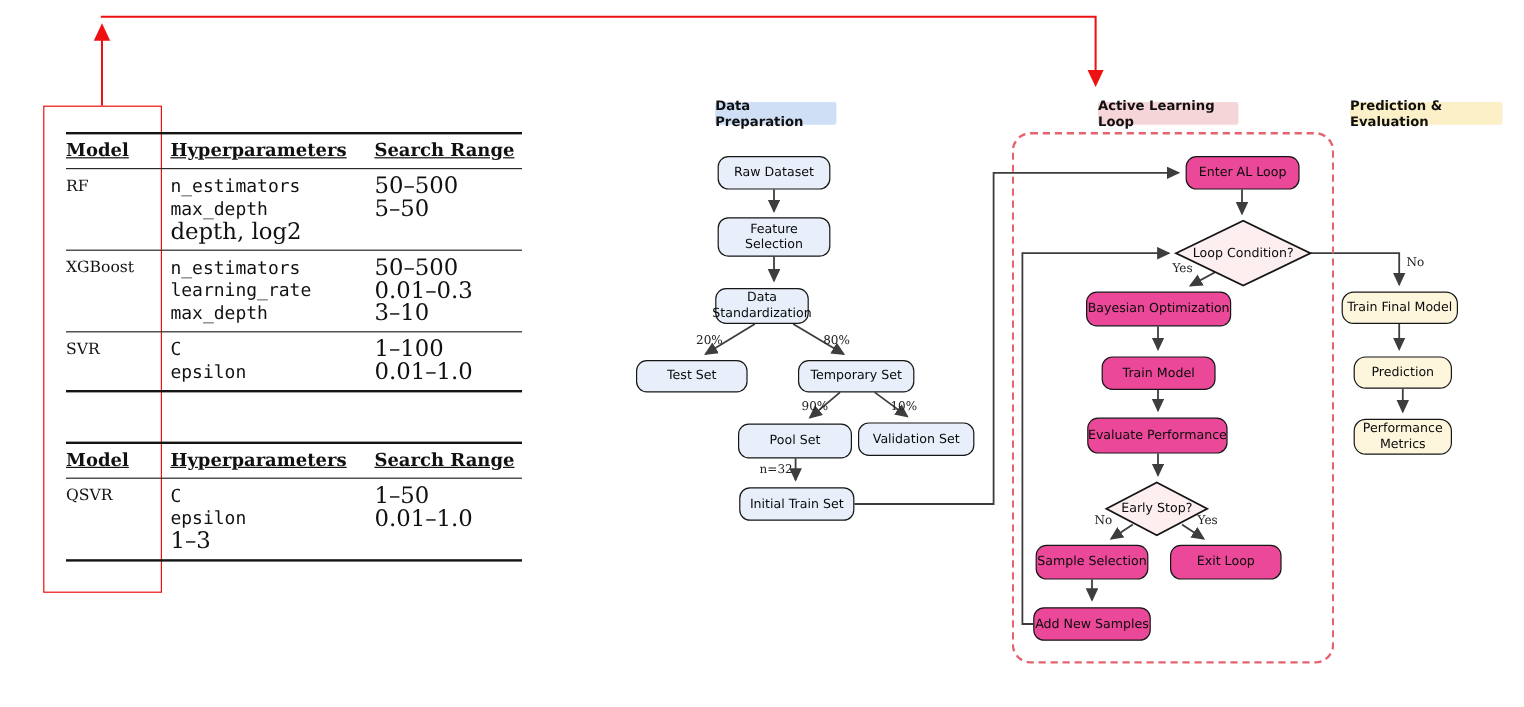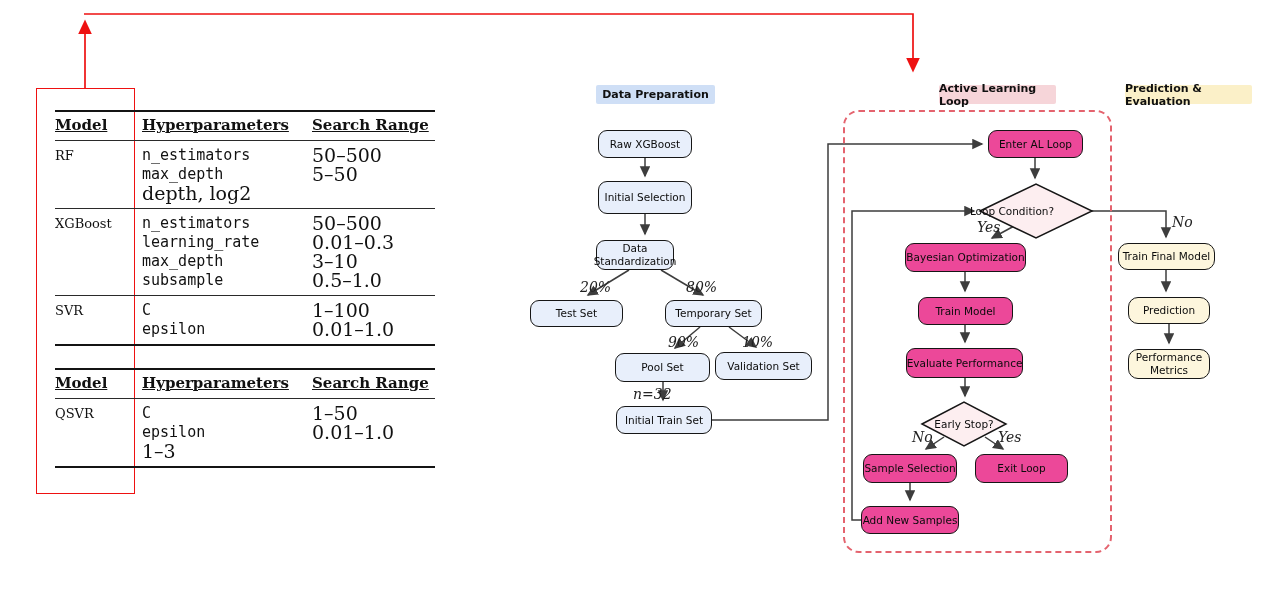--- a/index.html
+++ b/index.html
@@ -27,26 +27,26 @@
   .node{position:absolute;display:flex;align-items:center;justify-content:center;
         text-align:center;font-size:10.5px;line-height:1.2;color:#0b0b0b;
         border:1.4px solid #161616;border-radius:9px;box-sizing:border-box;padding:1px 3px;}
   .node.blue{background:#e8effb;}
   .node.pink{background:#ec4899;}
   .node.yellow{background:#fdf6dd;border-radius:10px;}
   .dia-label{position:absolute;text-align:center;font-size:10.5px;color:#0b0b0b;}
   .section-badge{position:absolute;display:flex;align-items:center;justify-content:center;
         font-size:11px;font-weight:700;color:#101010;border-radius:2px;}
   .badge-blue{background:#cfdff6;}
-  .badge-pink{background:#f6d5d9;margin-left:24px;}
+  .badge-pink{background:#f6d5d9;}
   .badge-yellow{background:#fbf0c8;}
   .dashed-box{position:absolute;left:843px;top:110px;width:269px;height:443px;
         border:2.4px dashed #e4636e;border-radius:16px;box-sizing:border-box;pointer-events:none;}
   .edge-label{position:absolute;font-family:"DejaVu Serif","Liberation Serif",serif;
-        font-size:14px;color:#222;white-space:nowrap;font-style:italic;}
+        font-size:10px;color:#222;white-space:nowrap;}
 </style>
 </head>
 <body>
 
 <div class="stage">
 
   <svg class="layer" width="1270" height="589">
     <defs>
       <marker id="ag" markerWidth="9" markerHeight="8" refX="6.5" refY="3.5" orient="auto">
         <path d="M0,0 L7.5,3.5 L0,7 z" fill="#3d3d3d"></path>
@@ -124,25 +124,20 @@
       <div class="t-row">
         <span class="c-model"></span>
         <span class="c-hyper">learning_rate</span>
         <span class="c-range">0.01–0.3</span>
       </div>
       <div class="t-row">
         <span class="c-model"></span>
         <span class="c-hyper">max_depth</span>
         <span class="c-range">3–10</span>
       </div>
-      <div class="t-row">
-        <span class="c-model"></span>
-        <span class="c-hyper">subsample</span>
-        <span class="c-range">0.5–1.0</span>
-      </div>
     </div>
     <div class="rule thin"></div>
     <div class="t-group">
       <div class="t-row">
         <span class="c-model">SVR</span>
         <span class="c-hyper">C</span>
         <span class="c-range">1–100</span>
       </div>
       <div class="t-row">
         <span class="c-model"></span>
@@ -173,35 +168,35 @@
         <span class="c-range">0.01–1.0</span>
       </div>
       <div class="t-row">
         <span class="c-model"></span>
         <span class="c-range">1–3</span>
       </div>
     </div>
     <div class="rule thick"></div>
   </div>
 
-  <div class="section-badge badge-blue" style="left:596px;top:85px;width:119px;height:19px">Data Preparation</div>
+  <div class="section-badge badge-blue" style="left:596px;top:85px;width:101px;height:19px">Data Preparation</div>
   <div class="section-badge badge-pink" style="left:915px;top:85px;width:117px;height:19px">Active Learning Loop</div>
   <div class="section-badge badge-yellow" style="left:1125px;top:85px;width:127px;height:19px">Prediction &amp; Evaluation</div>
 
-  <div class="node blue" style="left:598px;top:130px;width:94px;height:28px">Raw XGBoost</div>
-  <div class="node blue" style="left:598px;top:181px;width:94px;height:33px">Initial Selection</div>
+  <div class="node blue" style="left:598px;top:130px;width:94px;height:28px">Raw Dataset</div>
+  <div class="node blue" style="left:598px;top:181px;width:94px;height:33px">Feature Selection</div>
   <div class="node blue" style="left:596px;top:240px;width:78px;height:30px">Data Standardization</div>
   <div class="node blue" style="left:530px;top:300px;width:93px;height:27px">Test Set</div>
   <div class="node blue" style="left:665px;top:300px;width:97px;height:27px">Temporary Set</div>
   <div class="node blue" style="left:615px;top:353px;width:95px;height:29px">Pool Set</div>
   <div class="node blue" style="left:715px;top:352px;width:97px;height:28px">Validation Set</div>
   <div class="node blue" style="left:616px;top:406px;width:96px;height:28px">Initial Train Set</div>
 
   <div class="node pink" style="left:988px;top:130px;width:95px;height:28px">Enter AL Loop</div>
-  <div class="dia-label" style="left:956px;top:205px;width:112px">Loop Condition?</div>
+  <div class="dia-label" style="left:980px;top:205px;width:112px">Loop Condition?</div>
   <div class="node pink" style="left:905px;top:243px;width:121px;height:29px;white-space:nowrap">Bayesian Optimization</div>
   <div class="node pink" style="left:918px;top:297px;width:95px;height:28px">Train Model</div>
   <div class="node pink" style="left:906px;top:348px;width:117px;height:30px;white-space:nowrap">Evaluate Performance</div>
   <div class="dia-label" style="left:922px;top:418px;width:84px">Early Stop?</div>
   <div class="node pink" style="left:863px;top:454px;width:94px;height:29px;white-space:nowrap">Sample Selection</div>
   <div class="node pink" style="left:975px;top:454px;width:93px;height:29px">Exit Loop</div>
   <div class="node pink" style="left:861px;top:506px;width:98px;height:28px;white-space:nowrap">Add New Samples</div>
 
   <div class="node yellow" style="left:1118px;top:243px;width:97px;height:27px;white-space:nowrap">Train Final Model</div>
   <div class="node yellow" style="left:1128px;top:297px;width:82px;height:27px">Prediction</div>

